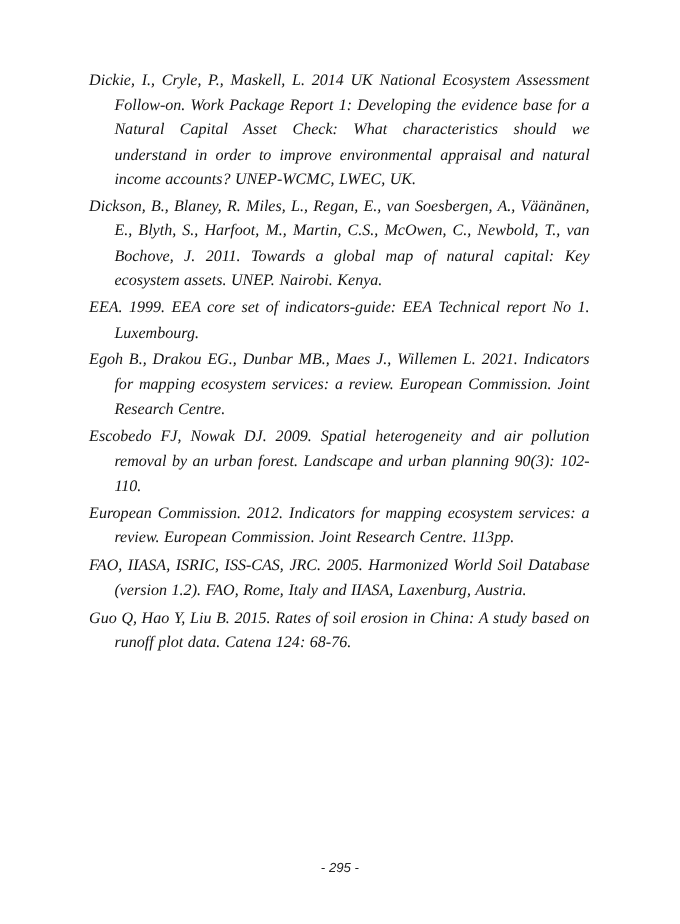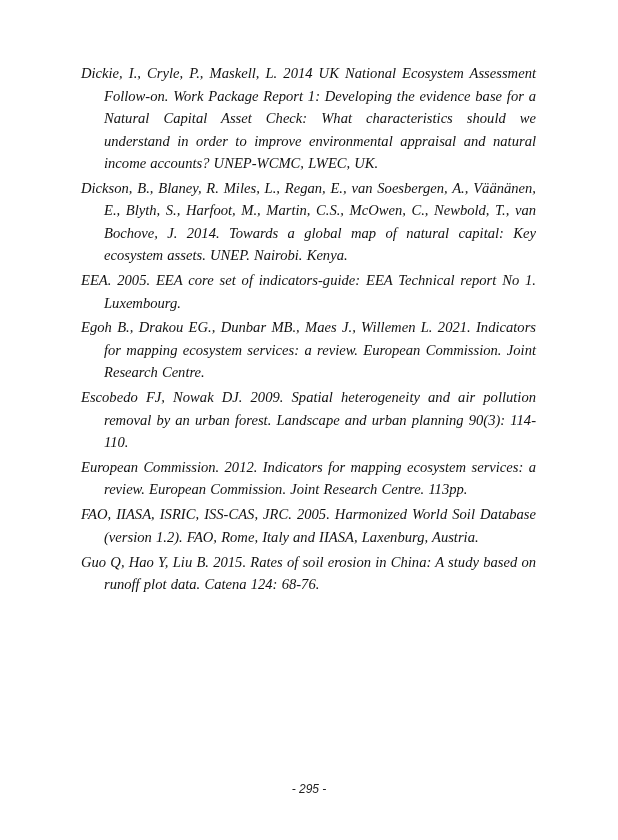--- a/index.html
+++ b/index.html
@@ -23,22 +23,22 @@
     font-family: "Liberation Sans", "DejaVu Sans", sans-serif;
     font-size: 12px; color: #222;
   }
 </style>
 </head>
 <body>
 
 <div class="page">
   <div class="refs">
     <p class="ref">Dickie, I., Cryle, P., Maskell, L. 2014 UK National Ecosystem Assessment Follow-on. Work Package Report 1: Developing the evidence base for a Natural Capital Asset Check: What characteristics should we understand in order to improve environmental appraisal and natural income accounts? UNEP-WCMC, LWEC, UK.</p>
-    <p class="ref">Dickson, B., Blaney, R. Miles, L., Regan, E., van Soesbergen, A., Väänänen, E., Blyth, S., Harfoot, M., Martin, C.S., McOwen, C., Newbold, T., van Bochove, J. 2014. Towards a global map of natural capital: Key ecosystem assets. UNEP. Nairobi. Kenya.</p>
-    <p class="ref">EEA. 2005. EEA core set of indicators‑guide: EEA Technical report No 1. Luxembourg.</p>
+    <p class="ref">Dickson, B., Blaney, R. Miles, L., Regan, E., van Soesbergen, A., Väänänen, E., Blyth, S., Harfoot, M., Martin, C.S., McOwen, C., Newbold, T., van Bochove, J. 2011. Towards a global map of natural capital: Key ecosystem assets. UNEP. Nairobi. Kenya.</p>
+    <p class="ref">EEA. 1999. EEA core set of indicators‑guide: EEA Technical report No 1. Luxembourg.</p>
     <p class="ref">Egoh B., Drakou EG., Dunbar MB., Maes J., Willemen L. 2021. Indicators for mapping ecosystem services: a review. European Commission. Joint Research Centre.</p>
-    <p class="ref">Escobedo FJ, Nowak DJ. 2009. Spatial heterogeneity and air pollution removal by an urban forest. Landscape and urban planning 90(3): 114-110.</p>
+    <p class="ref">Escobedo FJ, Nowak DJ. 2009. Spatial heterogeneity and air pollution removal by an urban forest. Landscape and urban planning 90(3): 102-110.</p>
     <p class="ref">European Commission. 2012. Indicators for mapping ecosystem services: a review. European Commission. Joint Research Centre. 113pp.</p>
     <p class="ref">FAO, IIASA, ISRIC, ISS-CAS, JRC. 2005. Harmonized World Soil Database (version 1.2). FAO, Rome, Italy and IIASA, Laxenburg, Austria.</p>
     <p class="ref">Guo Q, Hao Y, Liu B. 2015. Rates of soil erosion in China: A study based on runoff plot data. Catena 124: 68-76.</p>
   </div>
   <div class="page-number">- 295 -</div>
 </div>
 
 </body></html>

